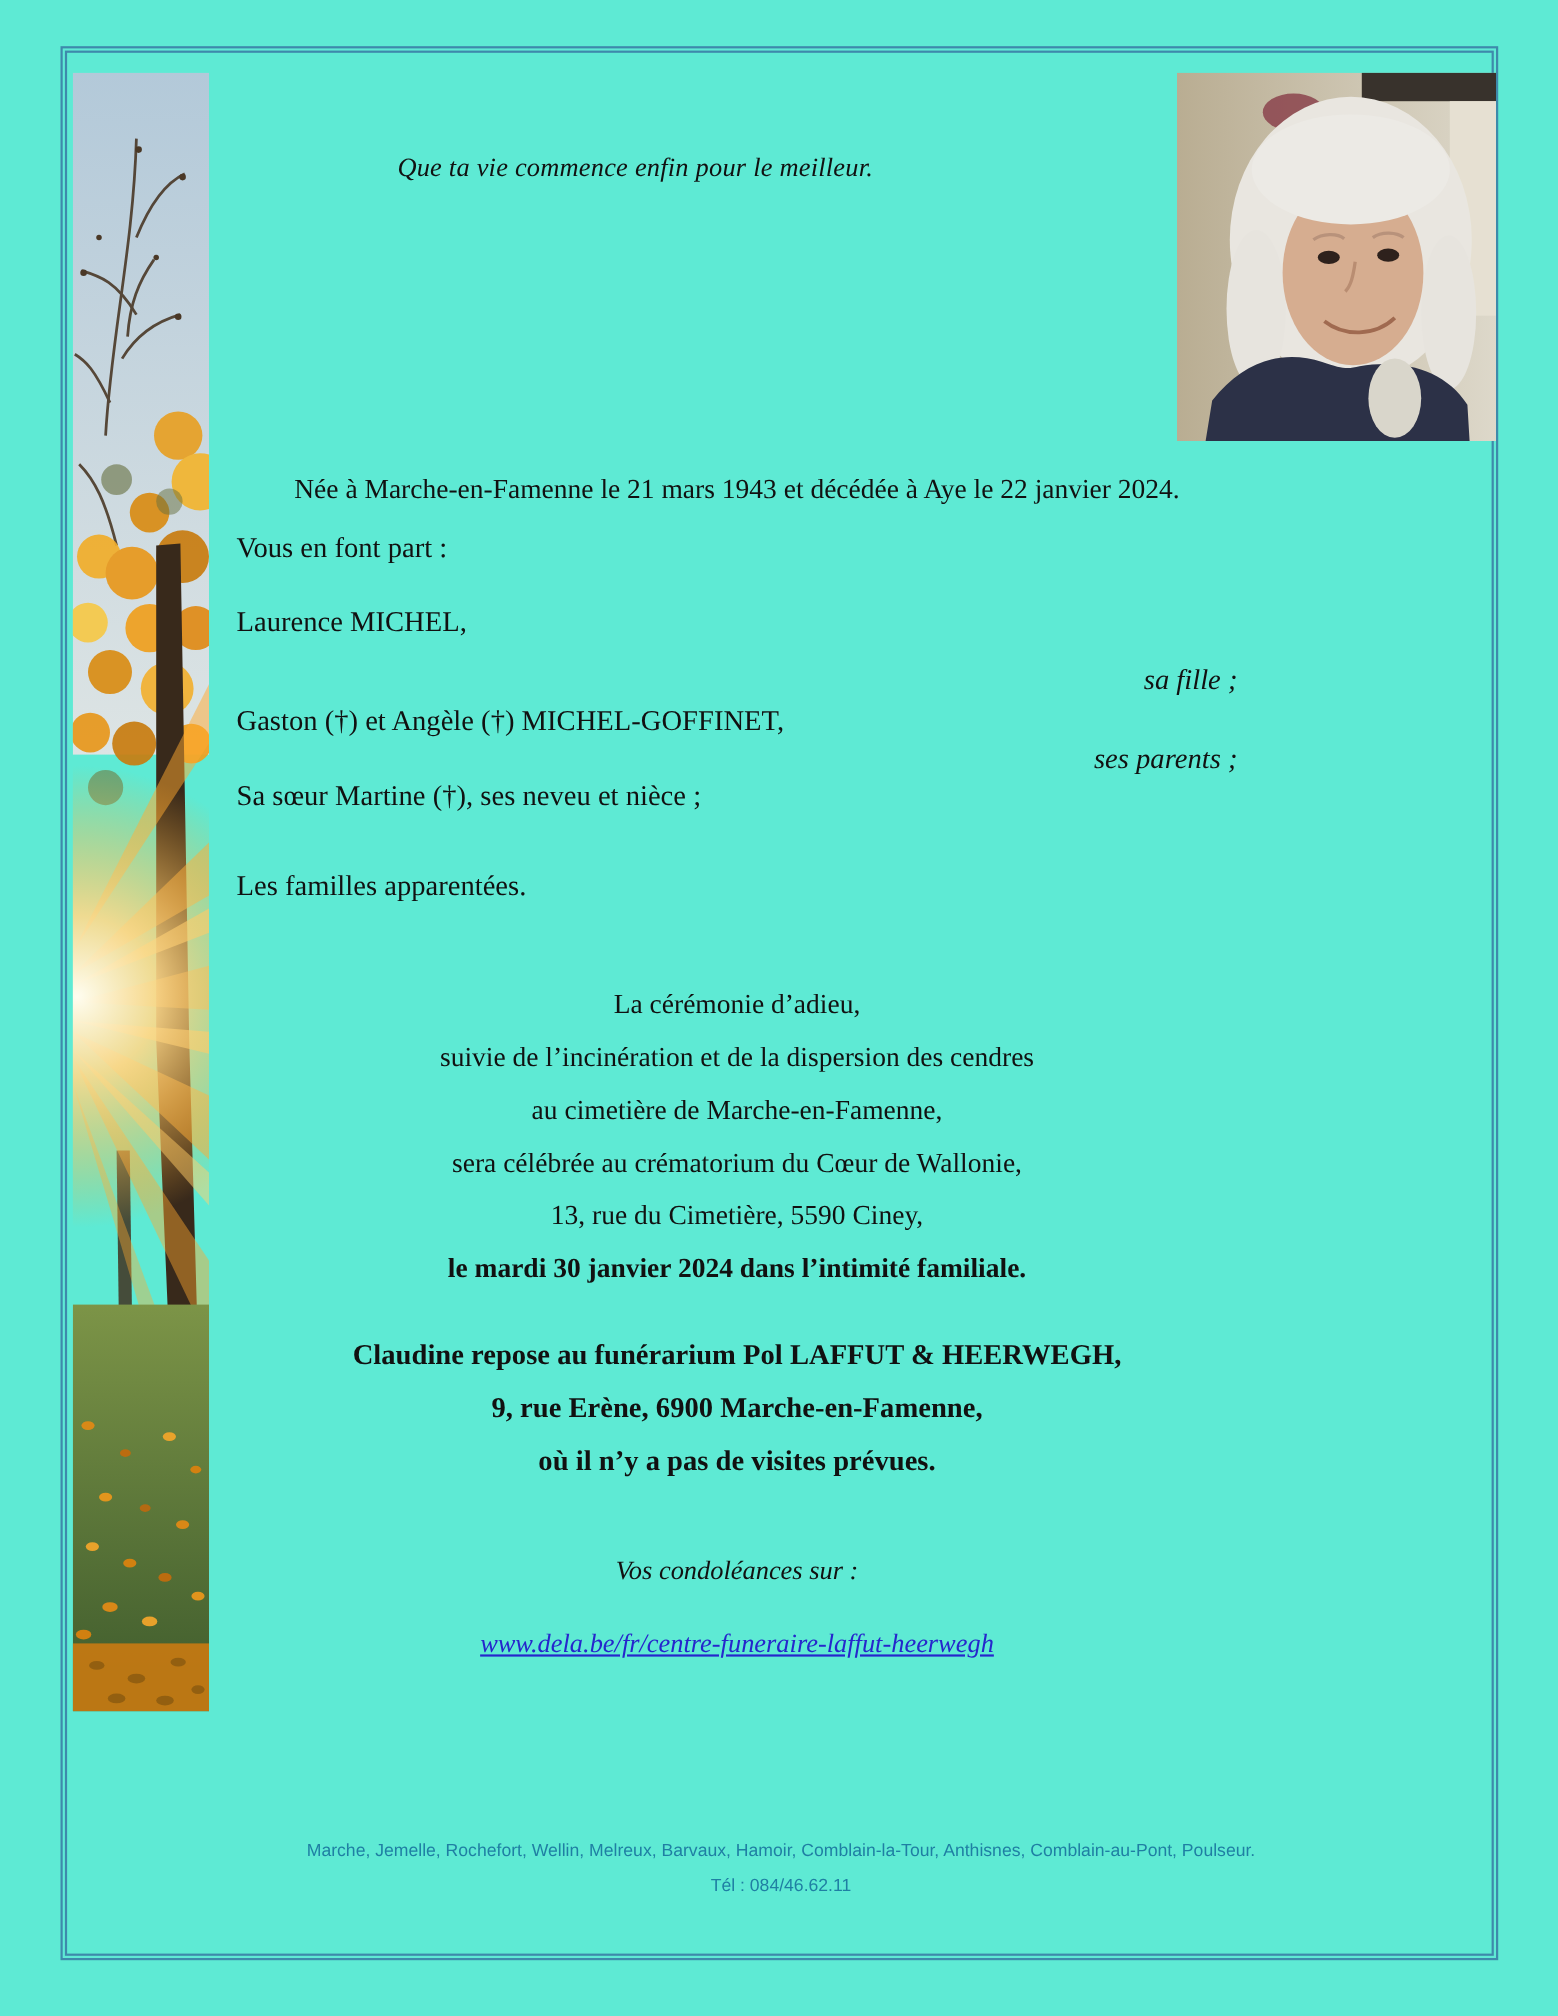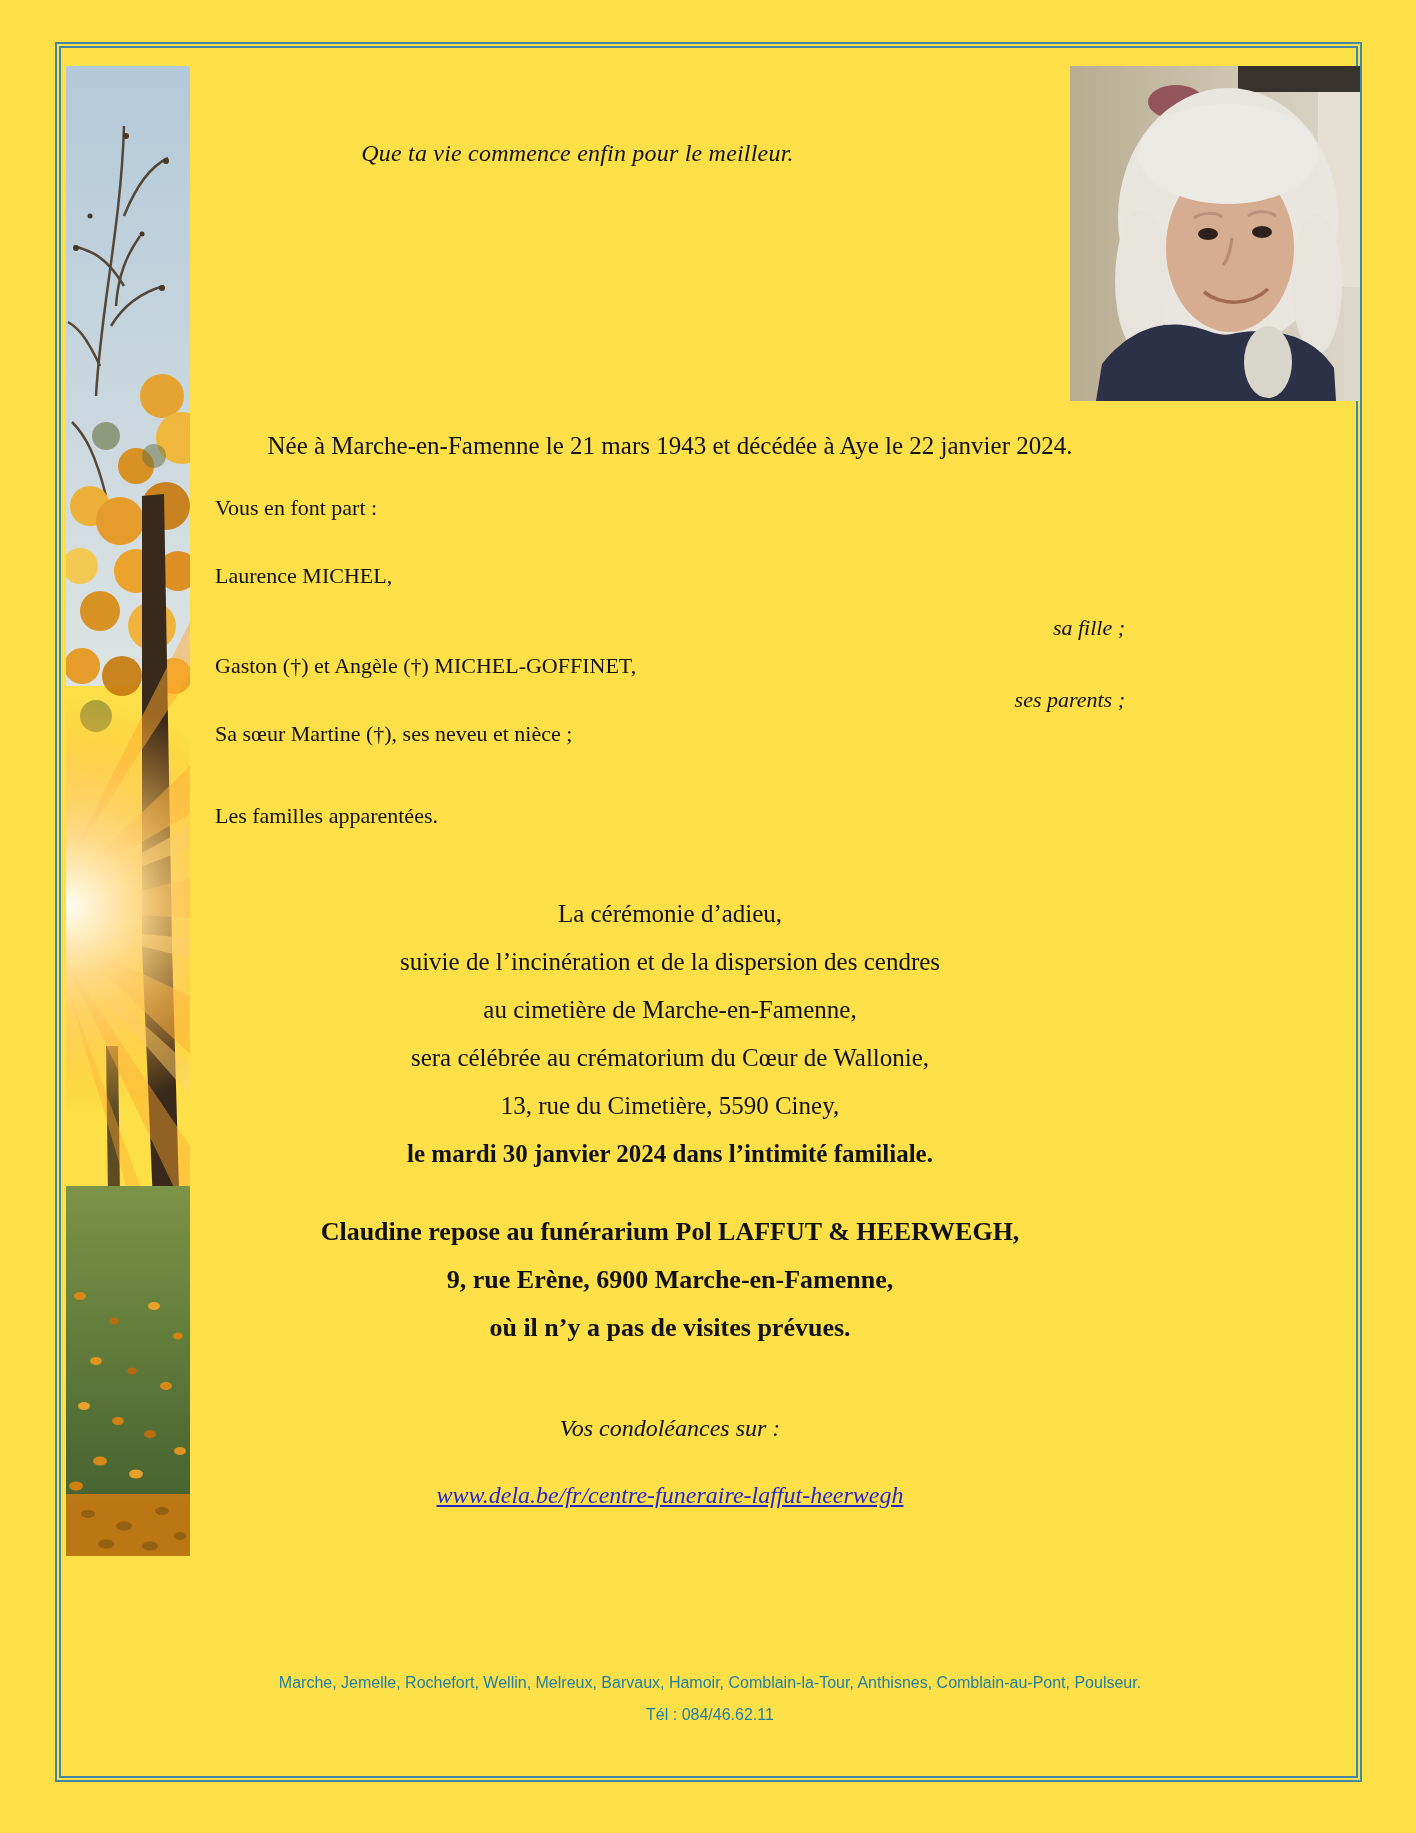--- a/index.html
+++ b/index.html
@@ -1,17 +1,17 @@
 <!DOCTYPE html>
 <html><head>
 <meta charset="utf-8">
 <style>
   html,body{margin:0;padding:0;background:#ffffff;}
   #page{
-    position:relative;width:1416px;height:1833px;background:#fde047;overflow:hidden;
+    position:relative;width:1416px;height:1833px;background:#5eead4;overflow:hidden;
     font-family:"Liberation Serif", serif;color:#111;
   }
   
   .frame{
     position:absolute;left:55px;top:42px;width:1303px;height:1736px;
     border:2px solid #3e89ab;pointer-events:none;
   }
   .frame::after{
     content:"";position:absolute;inset:2px;border:2px solid #3e89ab;
   }
@@ -27,21 +27,21 @@
     position:absolute;left:190px;top:140px;width:775px;text-align:center;
     font-style:italic;font-size:24px;letter-spacing:.2px;
   }
   .title-block{
     position:absolute;left:190px;top:226px;width:775px;text-align:center;
     font-weight:bold;font-size:43px;line-height:60px;
   }
   .life-dates{
     position:absolute;left:215px;top:432px;width:910px;text-align:center;font-size:25px;
   }
-  .announce{position:absolute;left:215px;top:495px;width:910px;font-size:22px;}
+  .announce{position:absolute;left:215px;top:483px;width:910px;font-size:26px;}
   .announce .names{position:absolute;left:0;}
   .announce .relation{position:absolute;right:0;text-align:right;font-style:italic;}
 
   .center-block{position:absolute;left:215px;width:910px;text-align:center;font-size:25px;}
   .ceremony-line{line-height:48px;}
   .bold{font-weight:bold;}
   .repose-line{line-height:48px;font-weight:bold;font-size:26px;}
 
   .condolences{position:absolute;left:215px;top:1415px;width:910px;text-align:center;font-size:24px;}
   .condolences .label{font-style:italic;margin-bottom:8px;}

